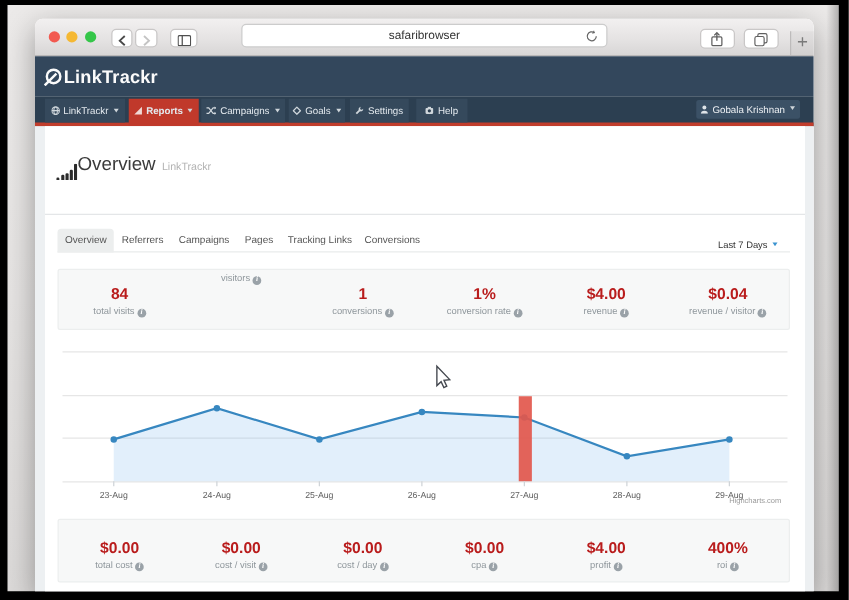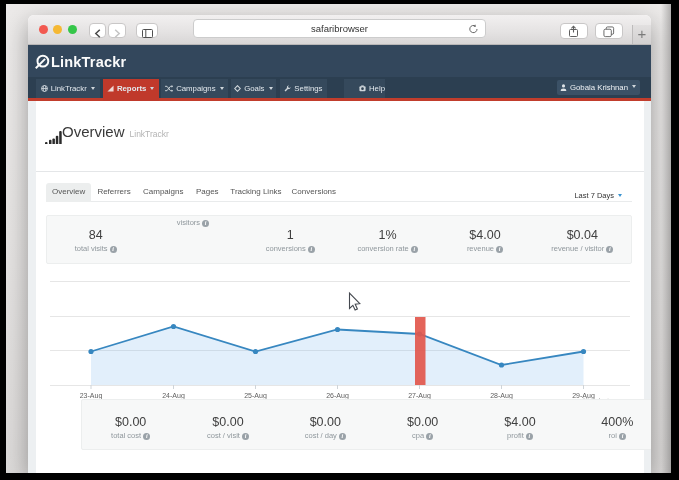--- a/index.html
+++ b/index.html
@@ -55,23 +55,23 @@
 .hsub { position:absolute; left:9.5px; top:44px; font-size:7.5px; color:#3f3f3f; }
 .tabs { position:absolute; left:10px; top:82px; width:586px; height:19px;
   border-bottom:1px solid #e9ebec; font-size:8px; color:#555; }
 .tab { position:absolute; top:0; height:18.5px; line-height:18.5px; padding:0 6px; }
 .tab.active { background:#eceeee; border-radius:3px 3px 0 0; }
 .range { position:absolute; right:10px; top:2.5px; height:19px; line-height:19px; font-size:7.5px; color:#333; }
 .range .caret { border-top-color:#3a93d0; }
 .statcard { position:absolute; left:10px; width:586px; height:49px; background:#f7f8f8;
   border:1px solid #eceeee; border-radius:2px; display:flex; }
 .statcard.top { top:113.5px; }
-.statcard.bot { top:298px; height:51px;margin-left:35px; }
+.statcard.bot { top:314px; height:51px; }
 .stat { flex:1; text-align:center; }
-.stat .v { margin-top:12px; font-size:12.5px; font-weight:400; color:#404040; }
+.stat .v { margin-top:12px; font-size:12.5px; font-weight:700; color:#b91c1c; }
 .stat .l { margin-top:2px; font-size:7.5px; color:#8f979c; }
 .statcard.bot .stat .v { margin-top:14.5px; }
 .info { display:inline-block; width:7px; height:7px; border-radius:50%; background:#9aa2a8;
   color:#fff; font-size:6px; line-height:7px; text-align:center; font-weight:700;
   vertical-align:-0.5px; font-family:"Liberation Serif",serif; font-style:italic; }
 .chart { position:absolute; left:0; top:163px; width:608px; height:146px; }
 </style>
 </head>
 <body>
 <div class="desktop"></div>
@@ -143,21 +143,21 @@
           </g>
           <path d="M7.5 0 l1.5 1.5 -1.5 1.5z" fill="#cfd6db"></path>
           <path d="M7.5 5 l1.5 1.5 -1.5 1.5z" fill="#cfd6db"></path>
         </svg>Campaigns<span class="caret"></span></div>
     <div class="nav-item" style="left:202.9px; width:44.9px;"><svg class="ni" width="7" height="7" viewBox="0 0 8 8">
           <rect x="1.7" y="1.7" width="4.6" height="4.6" stroke="#cfd6db" stroke-width="1.2" fill="none" transform="rotate(45 4 4)"></rect>
         </svg>Goals<span class="caret"></span></div>
     <div class="nav-item" style="left:251.8px; width:47.3px;"><svg class="ni" width="7" height="7" viewBox="0 0 8 8">
           <path d="M0.6 6.2 L3.4 3.4 C3 2.2 3.6 1 4.8 0.6 L5.6 0.4 L4.6 1.7 L5 2.9 L6.3 3.3 L7.6 2.3 L7.4 3.2 C7 4.4 5.8 5 4.6 4.6 L1.8 7.4 Z" fill="#cfd6db"></path>
         </svg>Settings</div>
-    <div class="nav-item" style="left:316px; width:41px;text-align:right;"><svg class="ni" width="7" height="7" viewBox="0 0 8 8">
+    <div class="nav-item" style="left:305px; width:41px;"><svg class="ni" width="7" height="7" viewBox="0 0 8 8">
           <rect x="0.5" y="1.5" width="7" height="5.5" rx="1" fill="#cfd6db"></rect>
           <rect x="2.5" y="0.5" width="3" height="1.5" fill="#cfd6db"></rect>
           <circle cx="4" cy="4.2" r="1.5" fill="#2c3f51"></circle>
         </svg>Help</div>
     <div class="user"><svg class="ni" width="7" height="7" viewBox="0 0 8 8">
           <circle cx="4" cy="2.2" r="1.8" fill="#dfe4e8"></circle>
           <path d="M0.8 8 a3.2 2.8 0 0 1 6.4 0z" fill="#dfe4e8"></path>
         </svg>Gobala Krishnan<span class="caret"></span></div>
   </div>
 

